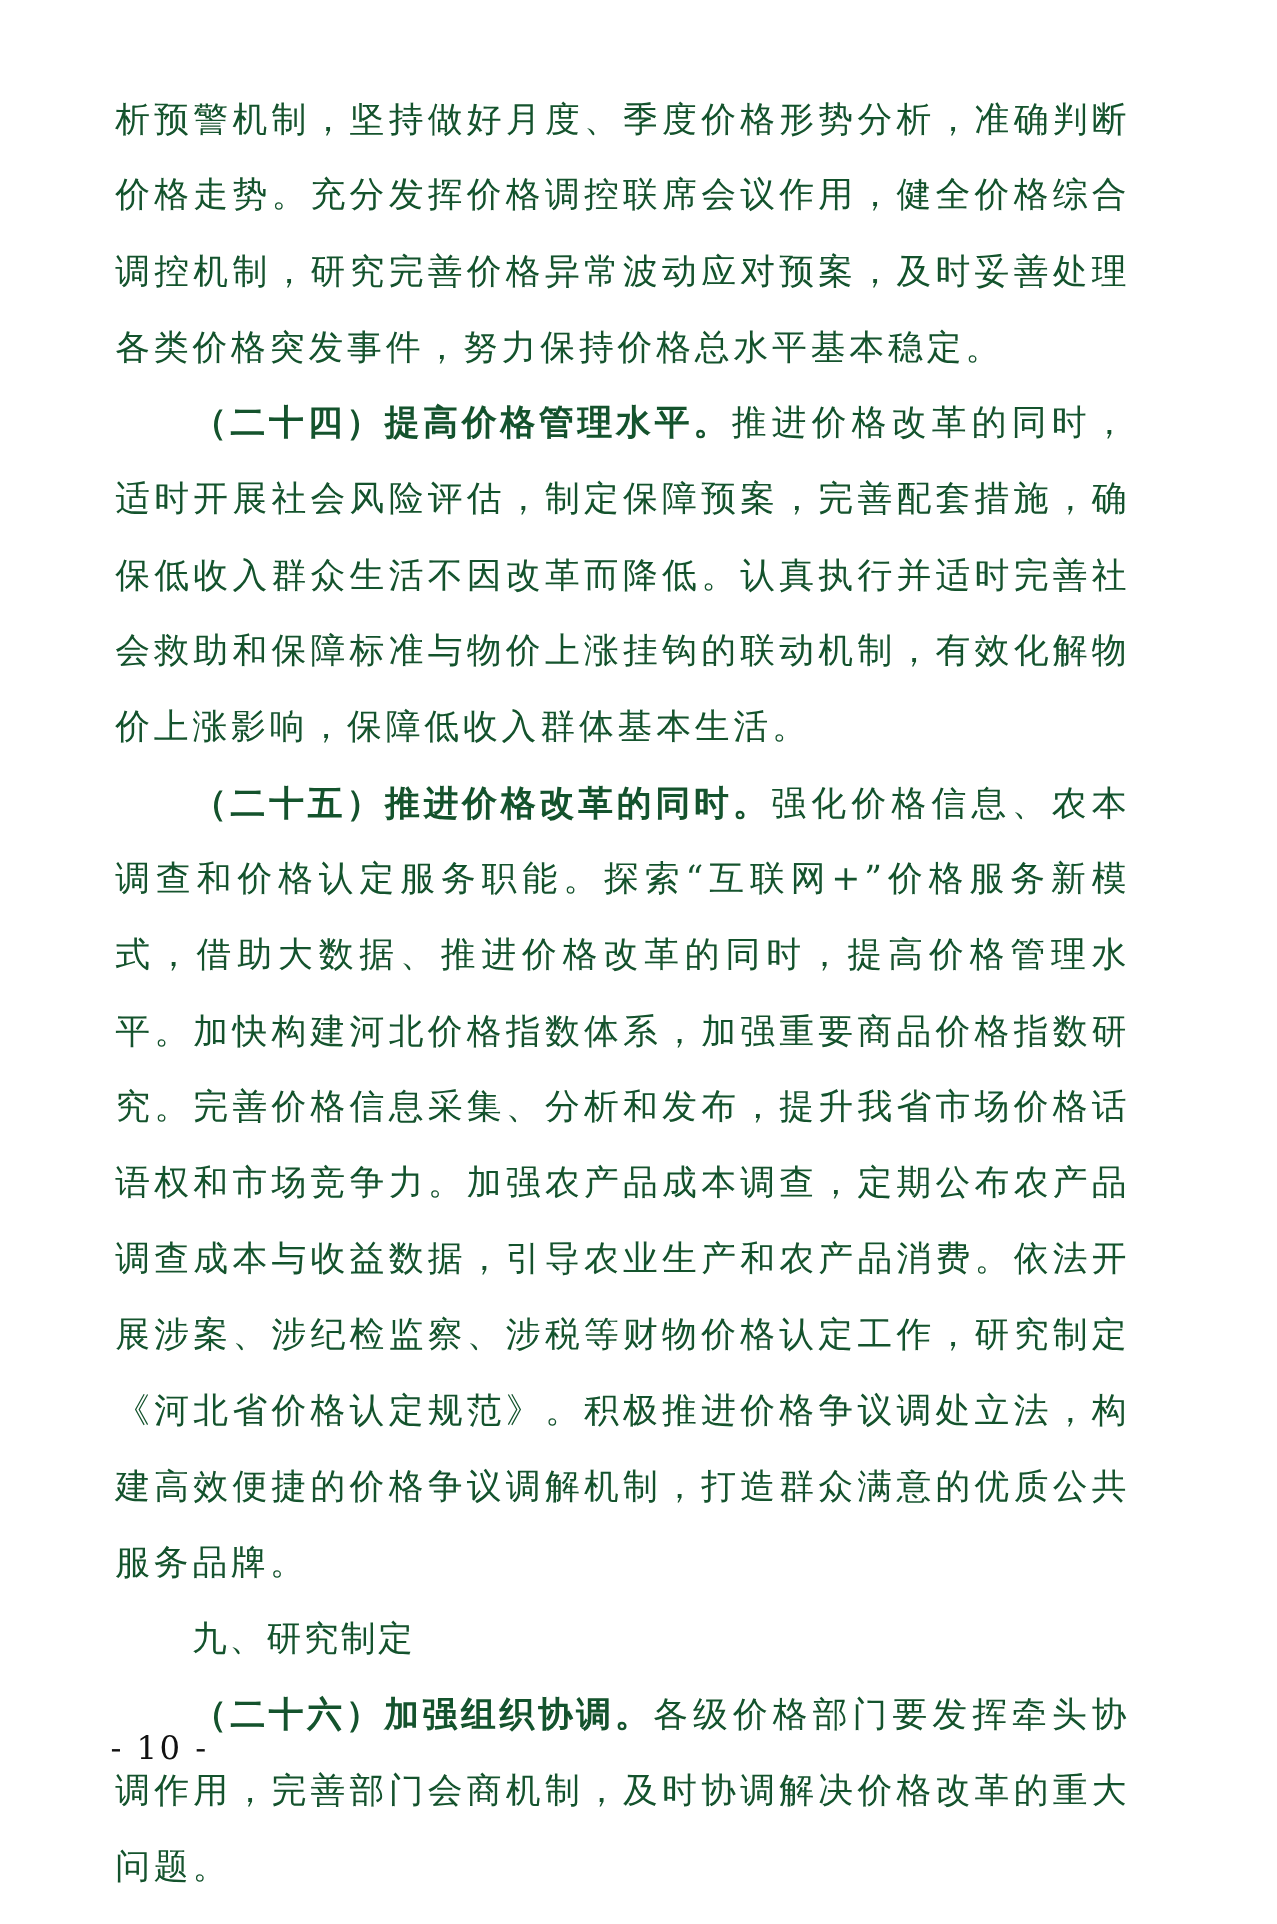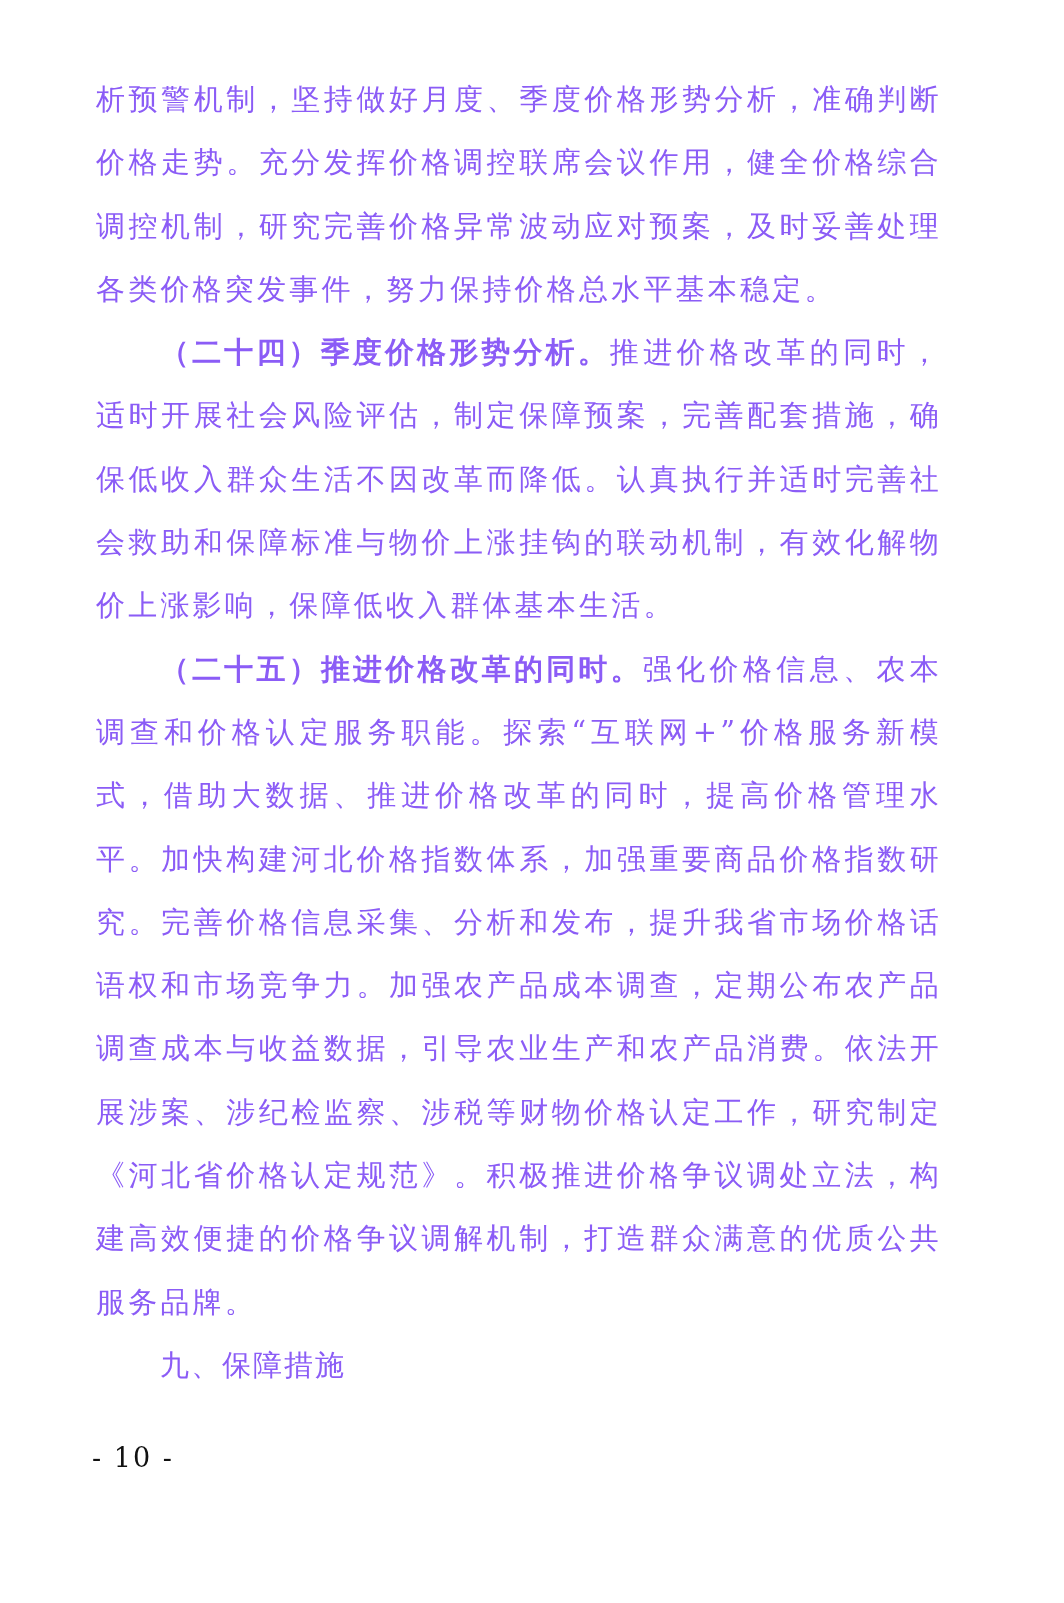--- a/index.html
+++ b/index.html
@@ -1,19 +1,19 @@
 <!DOCTYPE html>
 <html><head>
 <meta charset="utf-8">
 <style>
   html, body { margin: 0; padding: 0; background: #ffffff; }
   body { width: 1064px; height: 1603px; position: relative; overflow: hidden; }
   .page {
     position: absolute; left: 96px; top: 68px; width: 846px;
-    color: #8b5cf6;
+    color: #14532d;
     font-family: "DejaVu Serif", "Liberation Serif", serif;
     font-size: 29px;
     line-height: 63.3px;
     letter-spacing: 3.2px;
   }
   .para { margin: 0; text-align: justify; text-align-last: left; }
   .indent { text-indent: 64px; }
   .lead { font-family: "DejaVu Sans", "Liberation Sans", sans-serif; font-weight: bold; letter-spacing: 2px; }
   .heading {
     margin: 0; text-indent: 64px;
@@ -27,21 +27,24 @@
   }
 </style>
 </head>
 <body>
 
 <div class="page">
   <p class="para">
     <span>析预警机制，坚持做好月度、季度价格形势分析，准确判断价格走势。充分发挥价格调控联席会议作用，健全价格综合调控机制，研究完善价格异常波动应对预案，及时妥善处理各类价格突发事件，努力保持价格总水平基本稳定。</span>
   </p>
   <p class="para indent">
-    <span class="lead">（二十四）季度价格形势分析。</span><span>推进价格改革的同时，适时开展社会风险评估，制定保障预案，完善配套措施，确保低收入群众生活不因改革而降低。认真执行并适时完善社会救助和保障标准与物价上涨挂钩的联动机制，有效化解物价上涨影响，保障低收入群体基本生活。</span>
+    <span class="lead">（二十四）提高价格管理水平。</span><span>推进价格改革的同时，适时开展社会风险评估，制定保障预案，完善配套措施，确保低收入群众生活不因改革而降低。认真执行并适时完善社会救助和保障标准与物价上涨挂钩的联动机制，有效化解物价上涨影响，保障低收入群体基本生活。</span>
   </p>
   <p class="para indent">
     <span class="lead">（二十五）推进价格改革的同时。</span><span>强化价格信息、农本调查和价格认定服务职能。探索“互联网+”价格服务新模式，借助大数据、推进价格改革的同时，提高价格管理水平。加快构建河北价格指数体系，加强重要商品价格指数研究。完善价格信息采集、分析和发布，提升我省市场价格话语权和市场竞争力。加强农产品成本调查，定期公布农产品调查成本与收益数据，引导农业生产和农产品消费。依法开展涉案、涉纪检监察、涉税等财物价格认定工作，研究制定《河北省价格认定规范》。积极推进价格争议调处立法，构建高效便捷的价格争议调解机制，打造群众满意的优质公共服务品牌。</span>
   </p>
-  <p class="heading">九、保障措施</p>
+  <p class="heading">九、研究制定</p>
+  <p class="para indent">
+    <span class="lead">（二十六）加强组织协调。</span><span>各级价格部门要发挥牵头协调作用，完善部门会商机制，及时协调解决价格改革的重大问题。</span>
+  </p>
 </div>
 
 <div class="page-number">- 10 -</div>
 
 </body></html>

